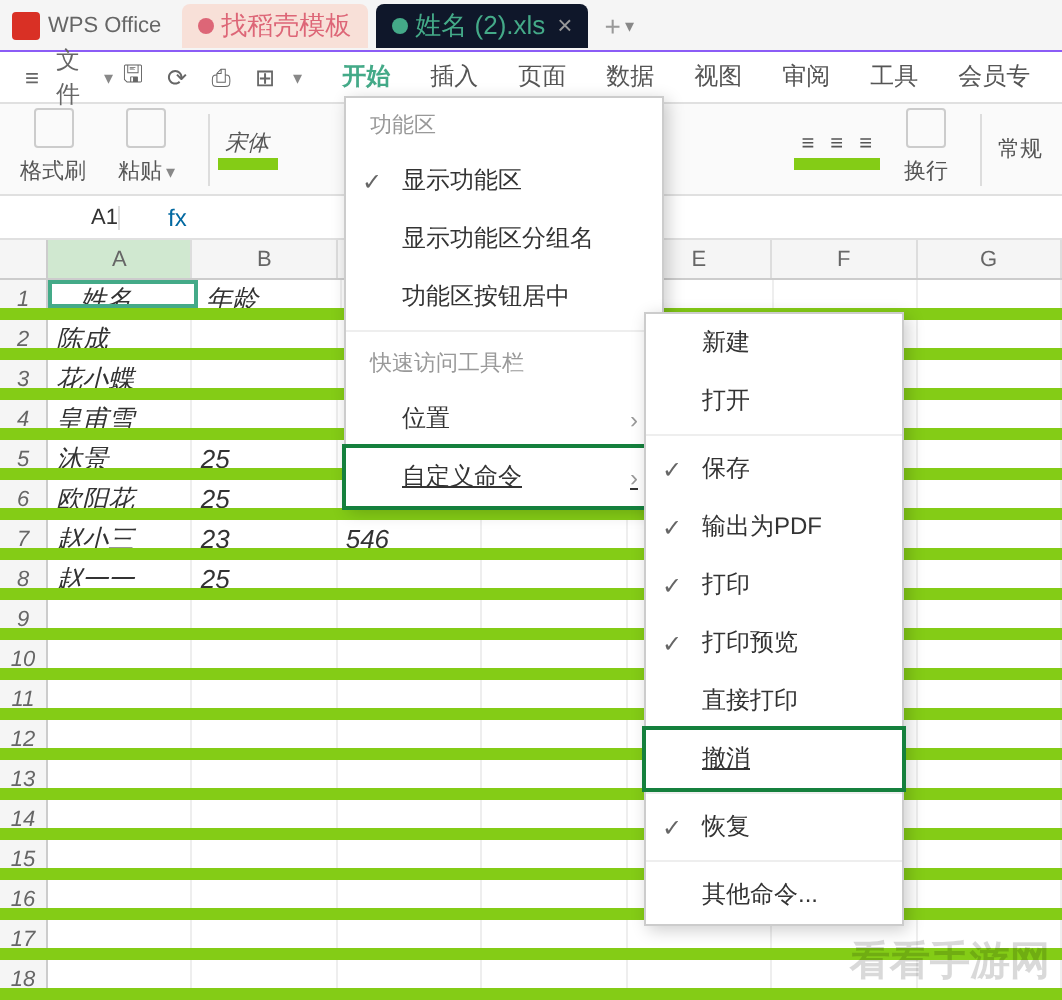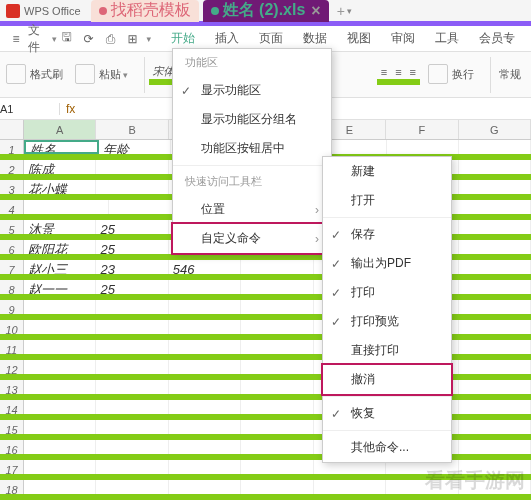--- a/index.html
+++ b/index.html
@@ -1,69 +1,69 @@
 <!DOCTYPE html>
 <html><head>
 <meta charset="utf-8">
 <style>
 * { margin: 0; padding: 0; box-sizing: border-box; font-family: "Microsoft YaHei", sans-serif; }
 body { background: #fff; width: 531px; height: 500px; overflow: hidden; position: relative; font-size: 12px; color: #333; }
 
 
-.titlebar { height: 26px; background: #f5f5f5; display: flex; align-items: center; padding: 0 6px; border-bottom: 5px solid #8b5cf6; }
+.titlebar { height: 26px; background: #f5f5f5; display: flex; align-items: center; padding: 0 6px; border-bottom: 1px solid #8b5cf6; }
 .titlebar .logo { width: 14px; height: 14px; background: #d93025; border-radius: 2px; margin-right: 4px; }
 .titlebar .app { font-size: 11px; color: #666; margin-right: 10px; }
-.tab { display: flex; align-items: center; padding: 0 8px; height: 22px; border-radius: 4px 4px 0 0; margin-right: 4px; font-size: 16px; justify-content: flex-end; }
+.tab { display: flex; align-items: center; padding: 0 8px; height: 22px; border-radius: 4px 4px 0 0; margin-right: 4px; font-size: 13px; justify-content: flex-end; }
 .tab.orange { background: #f8e0d8; color: #d67; }
-.tab.green { background: #701a75; color: #4a8; font-weight: bold; }
+.tab.green { background: #0f172a; color: #4a8; }
 .tab .dot { width: 8px; height: 8px; border-radius: 50%; margin-right: 4px; }
 .tab.orange .dot { background: #d67; }
 .tab.green .dot { background: #4a8; }
 .tab .close { margin-left: 6px; color: #999; }
 .addtab { color: #999; font-size: 14px; margin-left: 4px; }
 
 
 .menubar { height: 26px; display: flex; align-items: center; padding: 0 6px; border-bottom: 1px solid #e0e0e0; }
 .menubar .icon-btn { width: 20px; height: 20px; display: flex; align-items: center; justify-content: center; color: #666; margin-right: 2px; }
 .menubar .ribbon-tabs { display: flex; margin-left: 10px; }
 .menubar .rtab { padding: 0 10px; font-size: 12px; color: #555; }
-.menubar .rtab.active { color: #4a8; font-weight: normal; }
+.menubar .rtab.active { color: #4a8; font-weight: bold; }
 
 
 .toolbar { height: 46px; display: flex; align-items: center; padding: 0 6px; border-bottom: 1px solid #e0e0e0; background: #fafafa; }
-.toolbar .group { display: flex; flex-direction: row; align-items: center; margin-right: 8px; }
+.toolbar .group { display: flex; flex-direction: column; align-items: center; margin-right: 8px; }
 .toolbar .group.row { flex-direction: row; }
 .toolbar .tbtn { padding: 2px 4px; font-size: 11px; color: #555; display: flex; align-items: center; }
 .toolbar .big-icon { width: 20px; height: 20px; border: 1px solid #ccc; border-radius: 2px; margin-bottom: 2px; }
 .toolbar .sep { width: 1px; height: 36px; background: #ddd; margin: 0 4px; }
 
 
 .cellref { height: 22px; display: flex; align-items: center; border-bottom: 1px solid #e0e0e0; }
-.cellref .namebox { width: 60px; text-align: left; font-size: 11px; border-right: 1px solid #ddd; }
+.cellref .namebox { width: 60px; text-align: right; font-size: 11px; border-right: 1px solid #ddd; }
 
 
 .grid { position: relative; }
 .colheads { display: flex; height: 20px; border-bottom: 1px solid #ccc; background: #f5f5f5; }
 .rowhead { width: 24px; min-width: 24px; background: #f5f5f5; border-right: 1px solid #ccc; }
 .colhead { flex: 1; min-width: 72px; text-align: center; font-size: 11px; color: #666; border-right: 1px solid #ddd; line-height: 20px; }
 .colhead.sel { background: #d0e8d0; }
 .rows { }
 .row { display: flex; height: 20px; border-bottom: 6px solid #84cc16; font-style: italic; }
 .row .rnum { width: 24px; min-width: 24px; text-align: center; font-size: 11px; color: #666; background: #f5f5f5; border-right: 1px solid #ccc; line-height: 20px; }
 .row .cell { flex: 1; min-width: 72px; border-right: 1px solid #eee; padding: 0 4px; font-size: 13px; line-height: 20px; overflow: hidden; white-space: nowrap; }
-.row .cell.sel { border: 2px solid #4a8; padding: 0 4px; line-height: 16px; }
+.row .cell.sel { border: 2px solid #4a8; padding: 0 14px; line-height: 16px; }
 
 
 .menu { position: absolute; background: #fff; border: 1px solid #ccc; box-shadow: 2px 2px 8px rgba(0,0,0,0.2); font-size: 12px; z-index: 10; }
 .menu .mhead { padding: 6px 12px; color: #999; font-size: 11px; }
 .menu .mitem { padding: 6px 12px 6px 28px; display: flex; align-items: center; justify-content: space-between; position: relative; }
 .menu .mitem .check { position: absolute; left: 8px; color: #666; }
 .menu .mitem .arrow { color: #999; }
 .menu .msep { height: 1px; background: #eee; margin: 2px 0; }
-.menu .highlight { border: 2px solid #be185d; margin: -2px; }
+.menu .highlight { border: 2px solid #15803d; margin: -2px; text-decoration: underline; }
 
 .menu1 { top: 48px; left: 172px; width: 160px; }
 .menu2 { top: 156px; left: 322px; width: 130px; }
 
 
 .watermark { position: absolute; right: 6px; bottom: 6px; font-size: 20px; color: rgba(0,0,0,0.15); font-weight: bold; pointer-events: none; }
 
 .chev { font-size: 9px; color: #888; margin-left: 2px; }
 </style>
 </head>
@@ -135,21 +135,21 @@
     <span class="tbtn">换行</span>
   </div>
   <div class="sep"></div>
   <span class="tbtn">
       <span>常规</span>
     </span>
 </div>
 
 <div class="cellref">
   <div class="namebox">A1</div>
-  <span style="margin-left:6px;color:#a16207">fx</span>
+  <span style="margin-left:24px;color:#0369a1">fx</span>
 </div>
 
 <div class="grid">
   <div class="colheads">
     <div class="rowhead"></div>
   <div class="colhead sel">A</div>
       <div class="colhead">B</div>
       <div class="colhead">C</div>
       <div class="colhead">D</div>
       <div class="colhead">E</div>
@@ -182,20 +182,21 @@
         <div class="cell">花小蝶</div>
         <div class="cell"></div>
         <div class="cell"></div>
         <div class="cell"></div>
         <div class="cell"></div>
         <div class="cell"></div>
         <div class="cell"></div>
       </div>
       <div class="row">
         <div class="rnum">4</div>
+        <div class="cell">皇甫雪</div>
         <div class="cell"></div>
         <div class="cell"></div>
         <div class="cell"></div>
         <div class="cell"></div>
         <div class="cell"></div>
         <div class="cell"></div>
       </div>
       <div class="row">
         <div class="rnum">5</div>
         <div class="cell">沐景</div>

